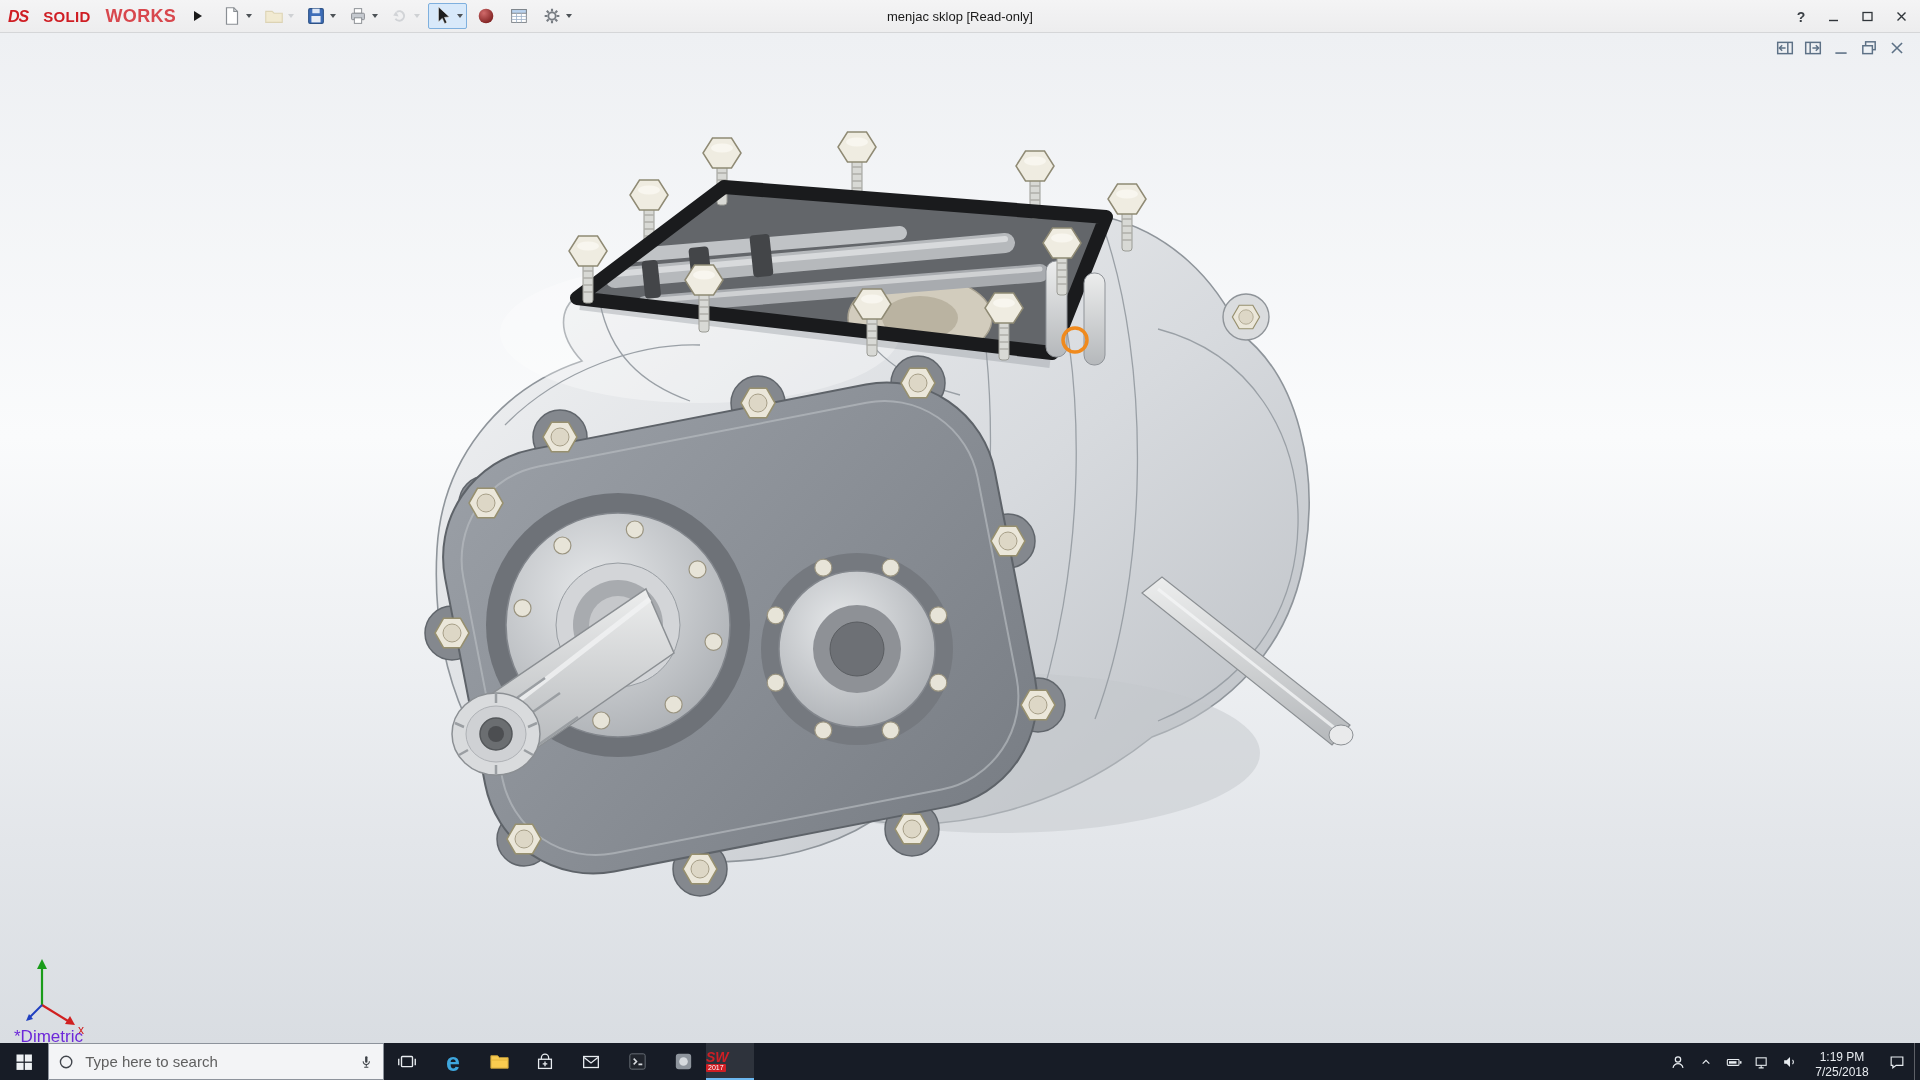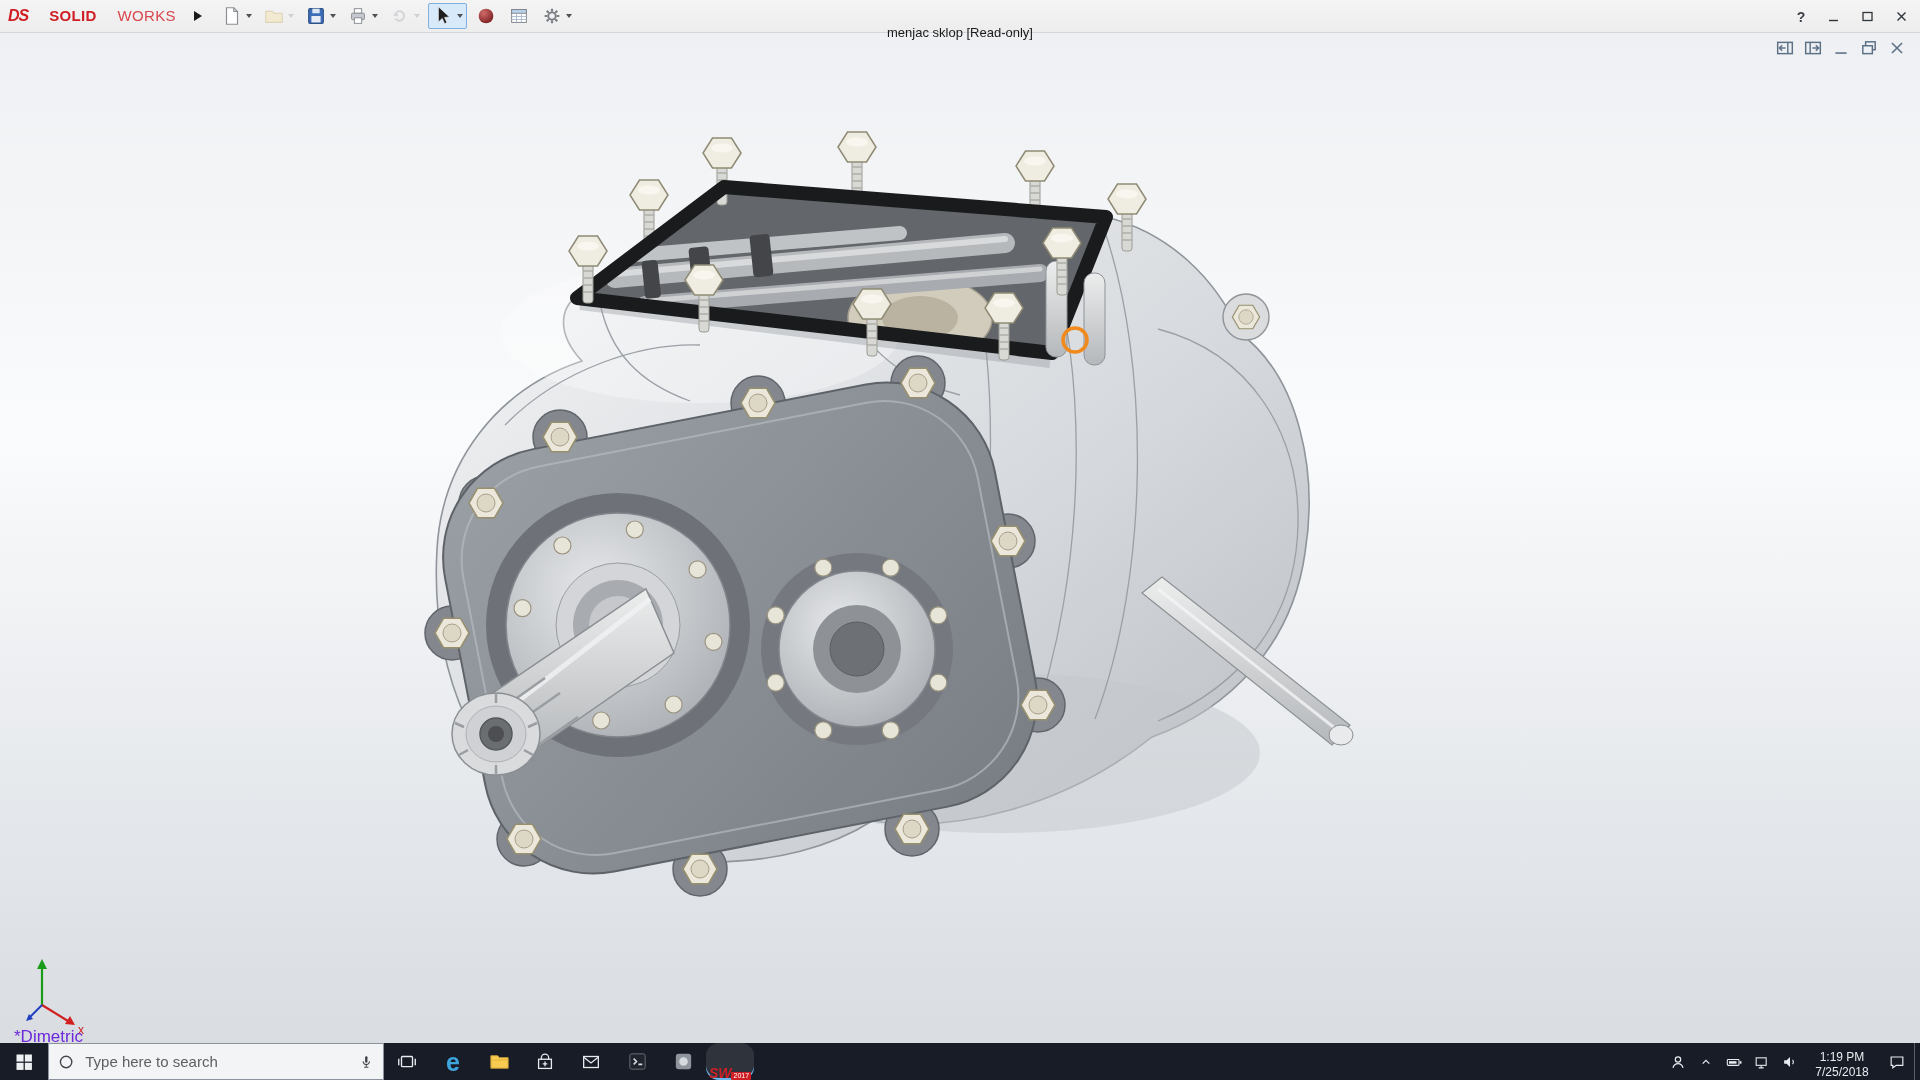--- a/index.html
+++ b/index.html
@@ -4,34 +4,34 @@
 <style>
   * { margin:0; padding:0; box-sizing:border-box; }
   html,body { width:1920px; height:1080px; overflow:hidden; }
   body { font-family:"Liberation Sans", sans-serif; user-select:none; background:#fff; }
   #root { position:relative; width:1920px; height:1080px; overflow:hidden; }
 
   
   #titlebar { position:absolute; top:0; left:0; width:100%; height:33px;
     background:linear-gradient(#f4f4f5,#ededee); border-bottom:1px solid #d5d6d8;
     display:flex; align-items:center; padding-left:8px; z-index:30; }
-  .brand { display:flex; align-items:baseline; gap:21px; }
+  .brand { display:flex; align-items:baseline; gap:15px; }
   .brand .ds { font-style:italic; font-weight:bold; font-size:16px; color:#cf1e24; letter-spacing:-1px; }
   .brand .solid { font-weight:700; font-size:15px; color:#cf1e24; letter-spacing:.3px;text-align:right; }
-  .brand .works { font-weight:400; font-size:15px; color:#d8474d; letter-spacing:.3px; }
+  .brand .works { font-weight:700; font-size:18px; color:#d8474d; letter-spacing:.3px; }
   .flyout { width:0; height:0; border-left:8px solid #1a1a1a; border-top:5px solid transparent;
     border-bottom:5px solid transparent; margin:0 16px 0 18px; cursor:pointer; }
   #toolbar { display:flex; align-items:center; gap:5px; }
   .tbtn { display:flex; align-items:center; height:26px; padding:0 3px; border-radius:2px; cursor:pointer; }
   .tbtn.active { background:#d8e9fa; border:1px solid #7fb0de; }
   .tbtn.dim { opacity:.55; }
   .caret { width:0; height:0; border-left:3.5px solid transparent; border-right:3.5px solid transparent;
     border-top:4px solid #4d5257; margin-left:3px; }
   .caret.dis { border-top-color:#b4b8bc; }
-  #doc-title { position:absolute; left:50%; transform:translateX(-50%); top:16px; height:33px;
+  #doc-title { position:absolute; left:50%; transform:translateX(-50%); top:0; height:33px;
     line-height:33px; font-size:13px; color:#1a1a1a; white-space:nowrap; }
   #tb-right { position:absolute; right:2px; top:0; height:33px; display:flex; align-items:center; }
   .winbtn { width:34px; height:33px; display:flex; align-items:center; justify-content:center; cursor:pointer; }
   .help { font-size:14px; font-weight:bold; color:#3a3f45; width:30px; text-align:center; cursor:pointer; }
 
   
   #viewport { position:absolute; top:33px; left:0; right:0; bottom:37px; overflow:hidden; background:#f4f5f7; }
   #scene { position:absolute; inset:0; }
   #doc-controls { position:absolute; top:6px; right:14px; display:flex; gap:10px; z-index:5; }
   #doc-controls .dc { width:18px; height:18px; cursor:pointer; }
@@ -43,21 +43,21 @@
   #taskbar { position:absolute; bottom:0; left:0; width:100%; height:37px; background:#171c26;
     display:flex; align-items:stretch; color:#e8ecf0; z-index:40; }
   .tb-btn { width:46px; display:flex; align-items:center; justify-content:center; cursor:pointer; }
   #start { width:48px; }
   #search { width:336px; background:#f3f4f6; border:1px solid #8d939c; display:flex; align-items:center;
     gap:10px; padding:0 8px; }
   #search input { border:none; background:transparent; outline:none; font-family:"Liberation Sans",sans-serif;
     font-size:15px; color:#3c3c3c; width:100%; }
   #search input::placeholder { color:#5f5f5f; }
   #sw-btn { width:48px; background:rgba(255,255,255,.10); box-shadow:inset 0 -2px 0 #6cb8f0;
-    display:flex; flex-direction:row; align-items:flex-end; justify-content:center; cursor:pointer;border-radius:13px; }
+    display:flex; flex-direction:column; align-items:flex-start; justify-content:center; cursor:pointer; }
   .sw-text { color:#cf1e24; font-weight:bold; font-style:italic; font-size:14px; line-height:13px; }
   .sw-year { background:#cf1e24; color:#fff; font-size:7px; line-height:8px; padding:0 2px; border-radius:1px; }
   #tray { margin-left:auto; display:flex; align-items:flex-end; }
   .tray-ic { width:28px; height:37px; display:flex; align-items:center; justify-content:center; cursor:pointer; }
   #clock { width:76px; text-align:center; font-size:12px; line-height:1.25; cursor:pointer; }
   #show-desktop { width:6px; height:37px; border-left:1px solid rgba(255,255,255,.3); cursor:pointer; }
   .edge-e { font-weight:bold; font-size:25px; color:#3ea6dd; line-height:24px; }
 </style>
 </head>
 <body>

